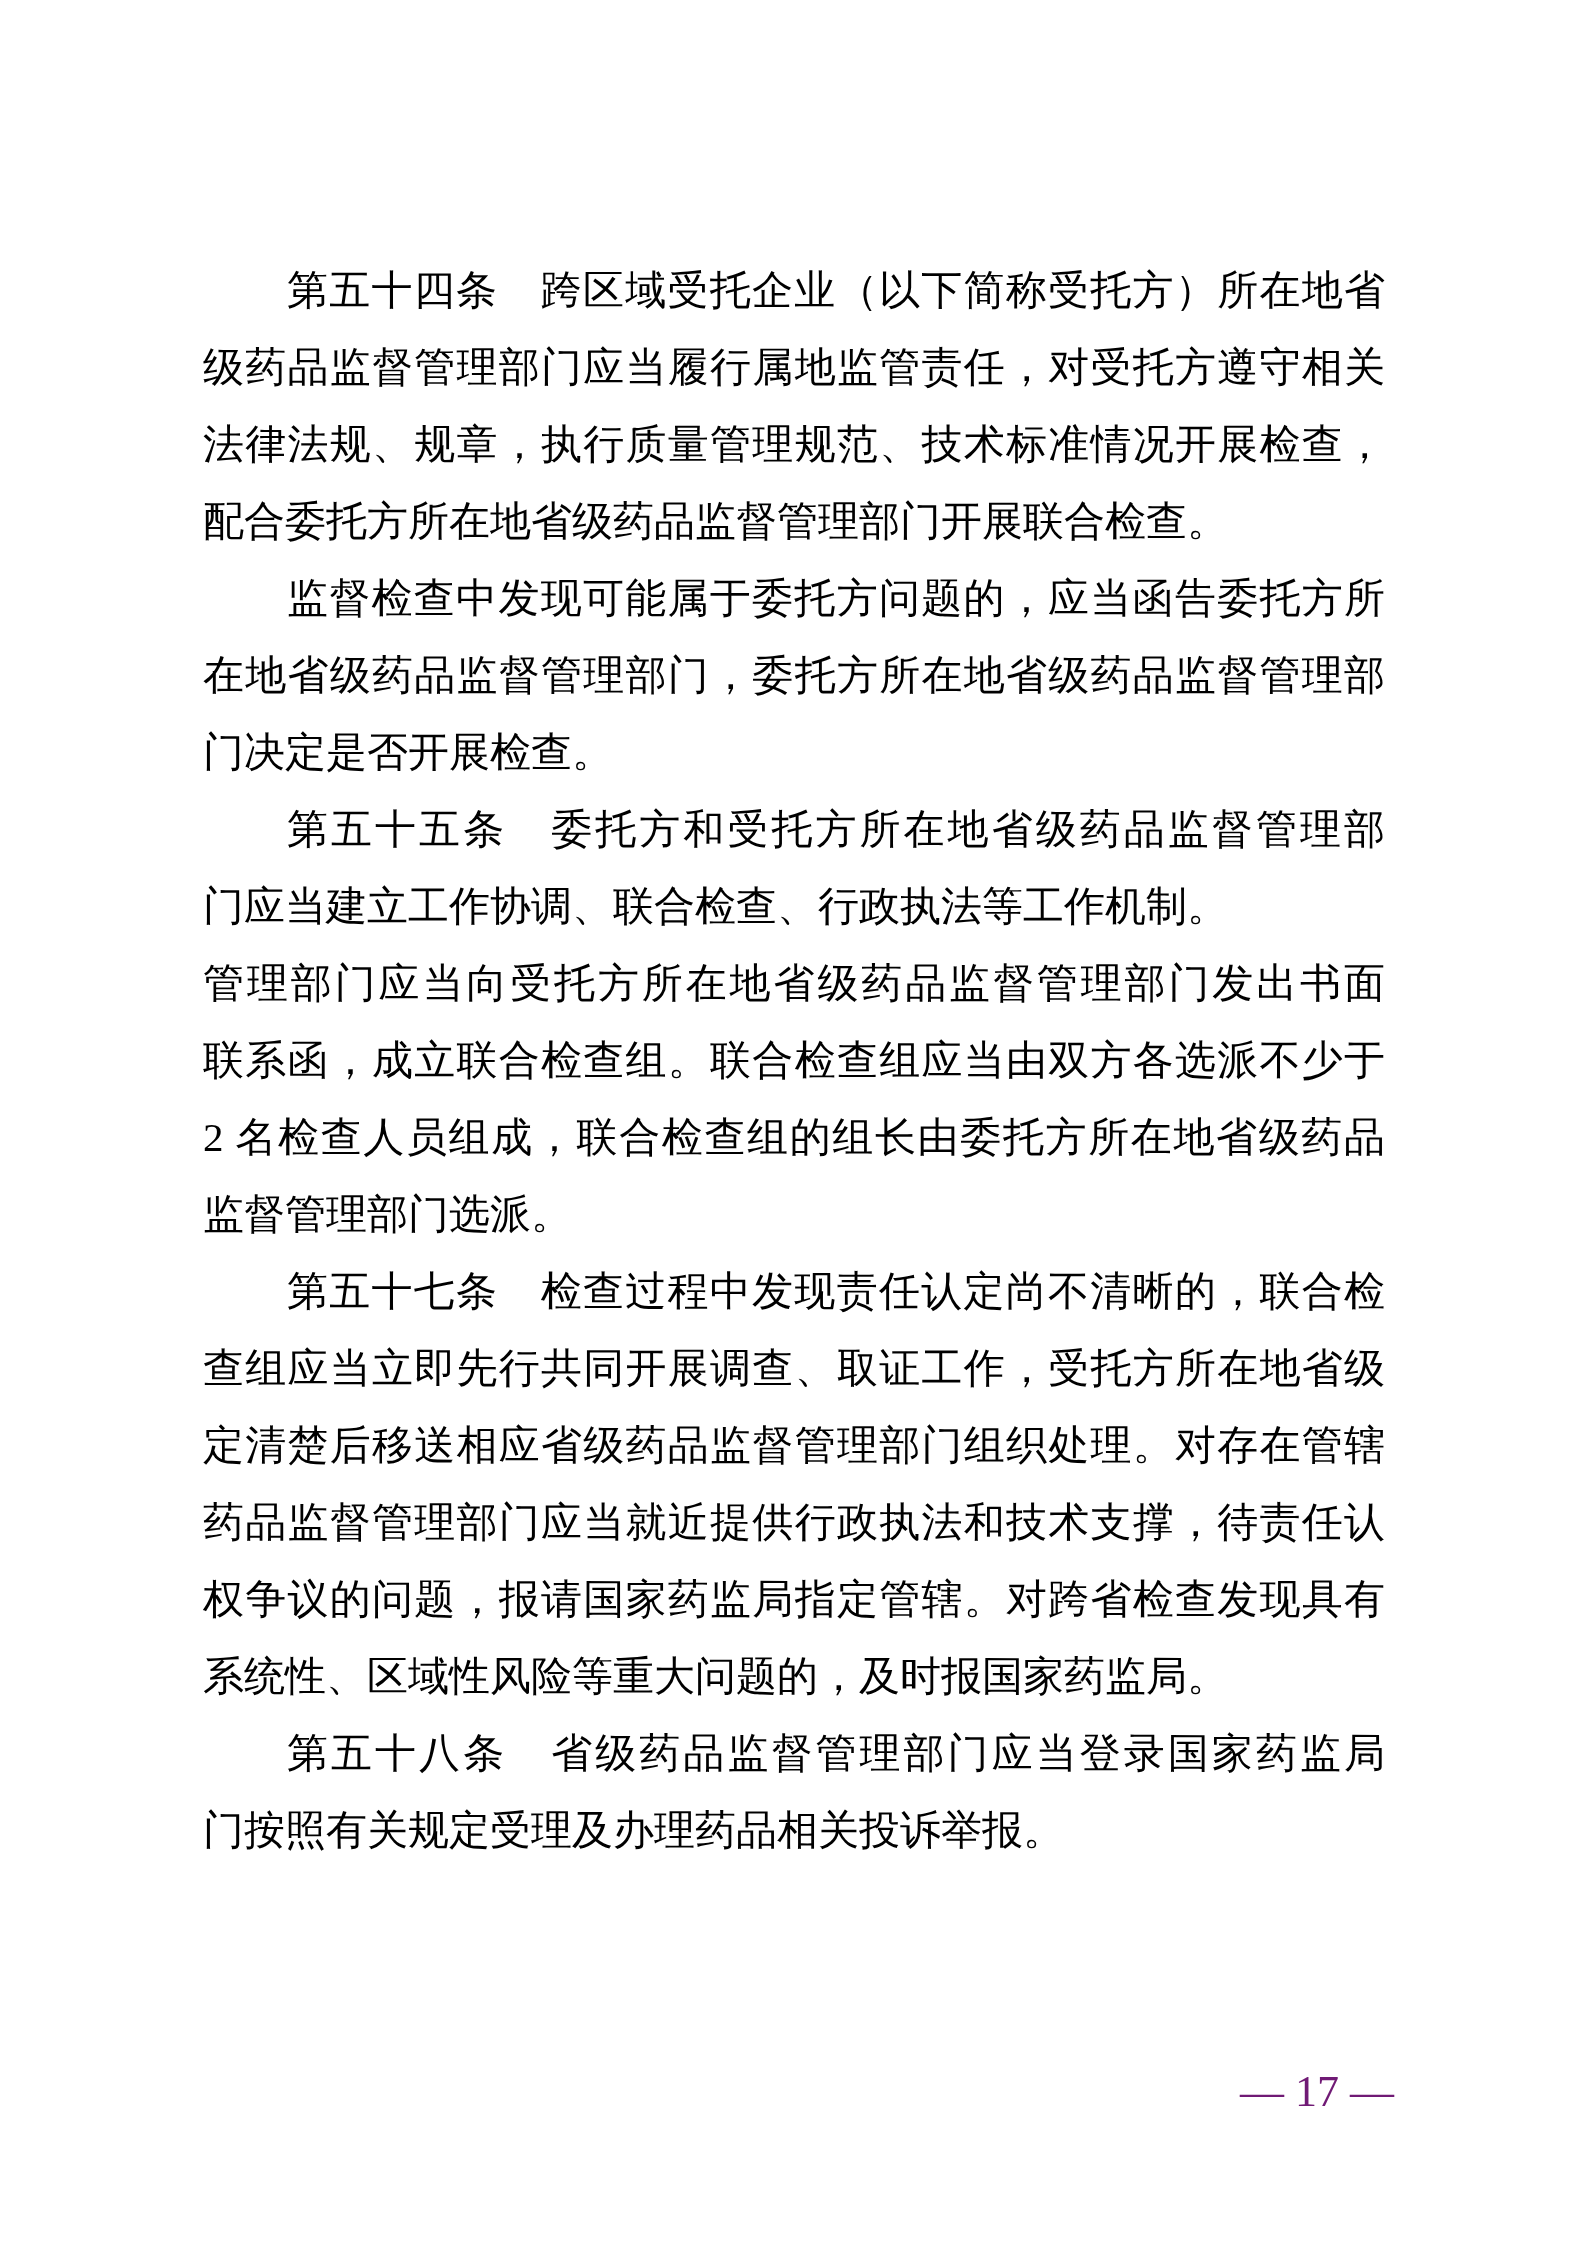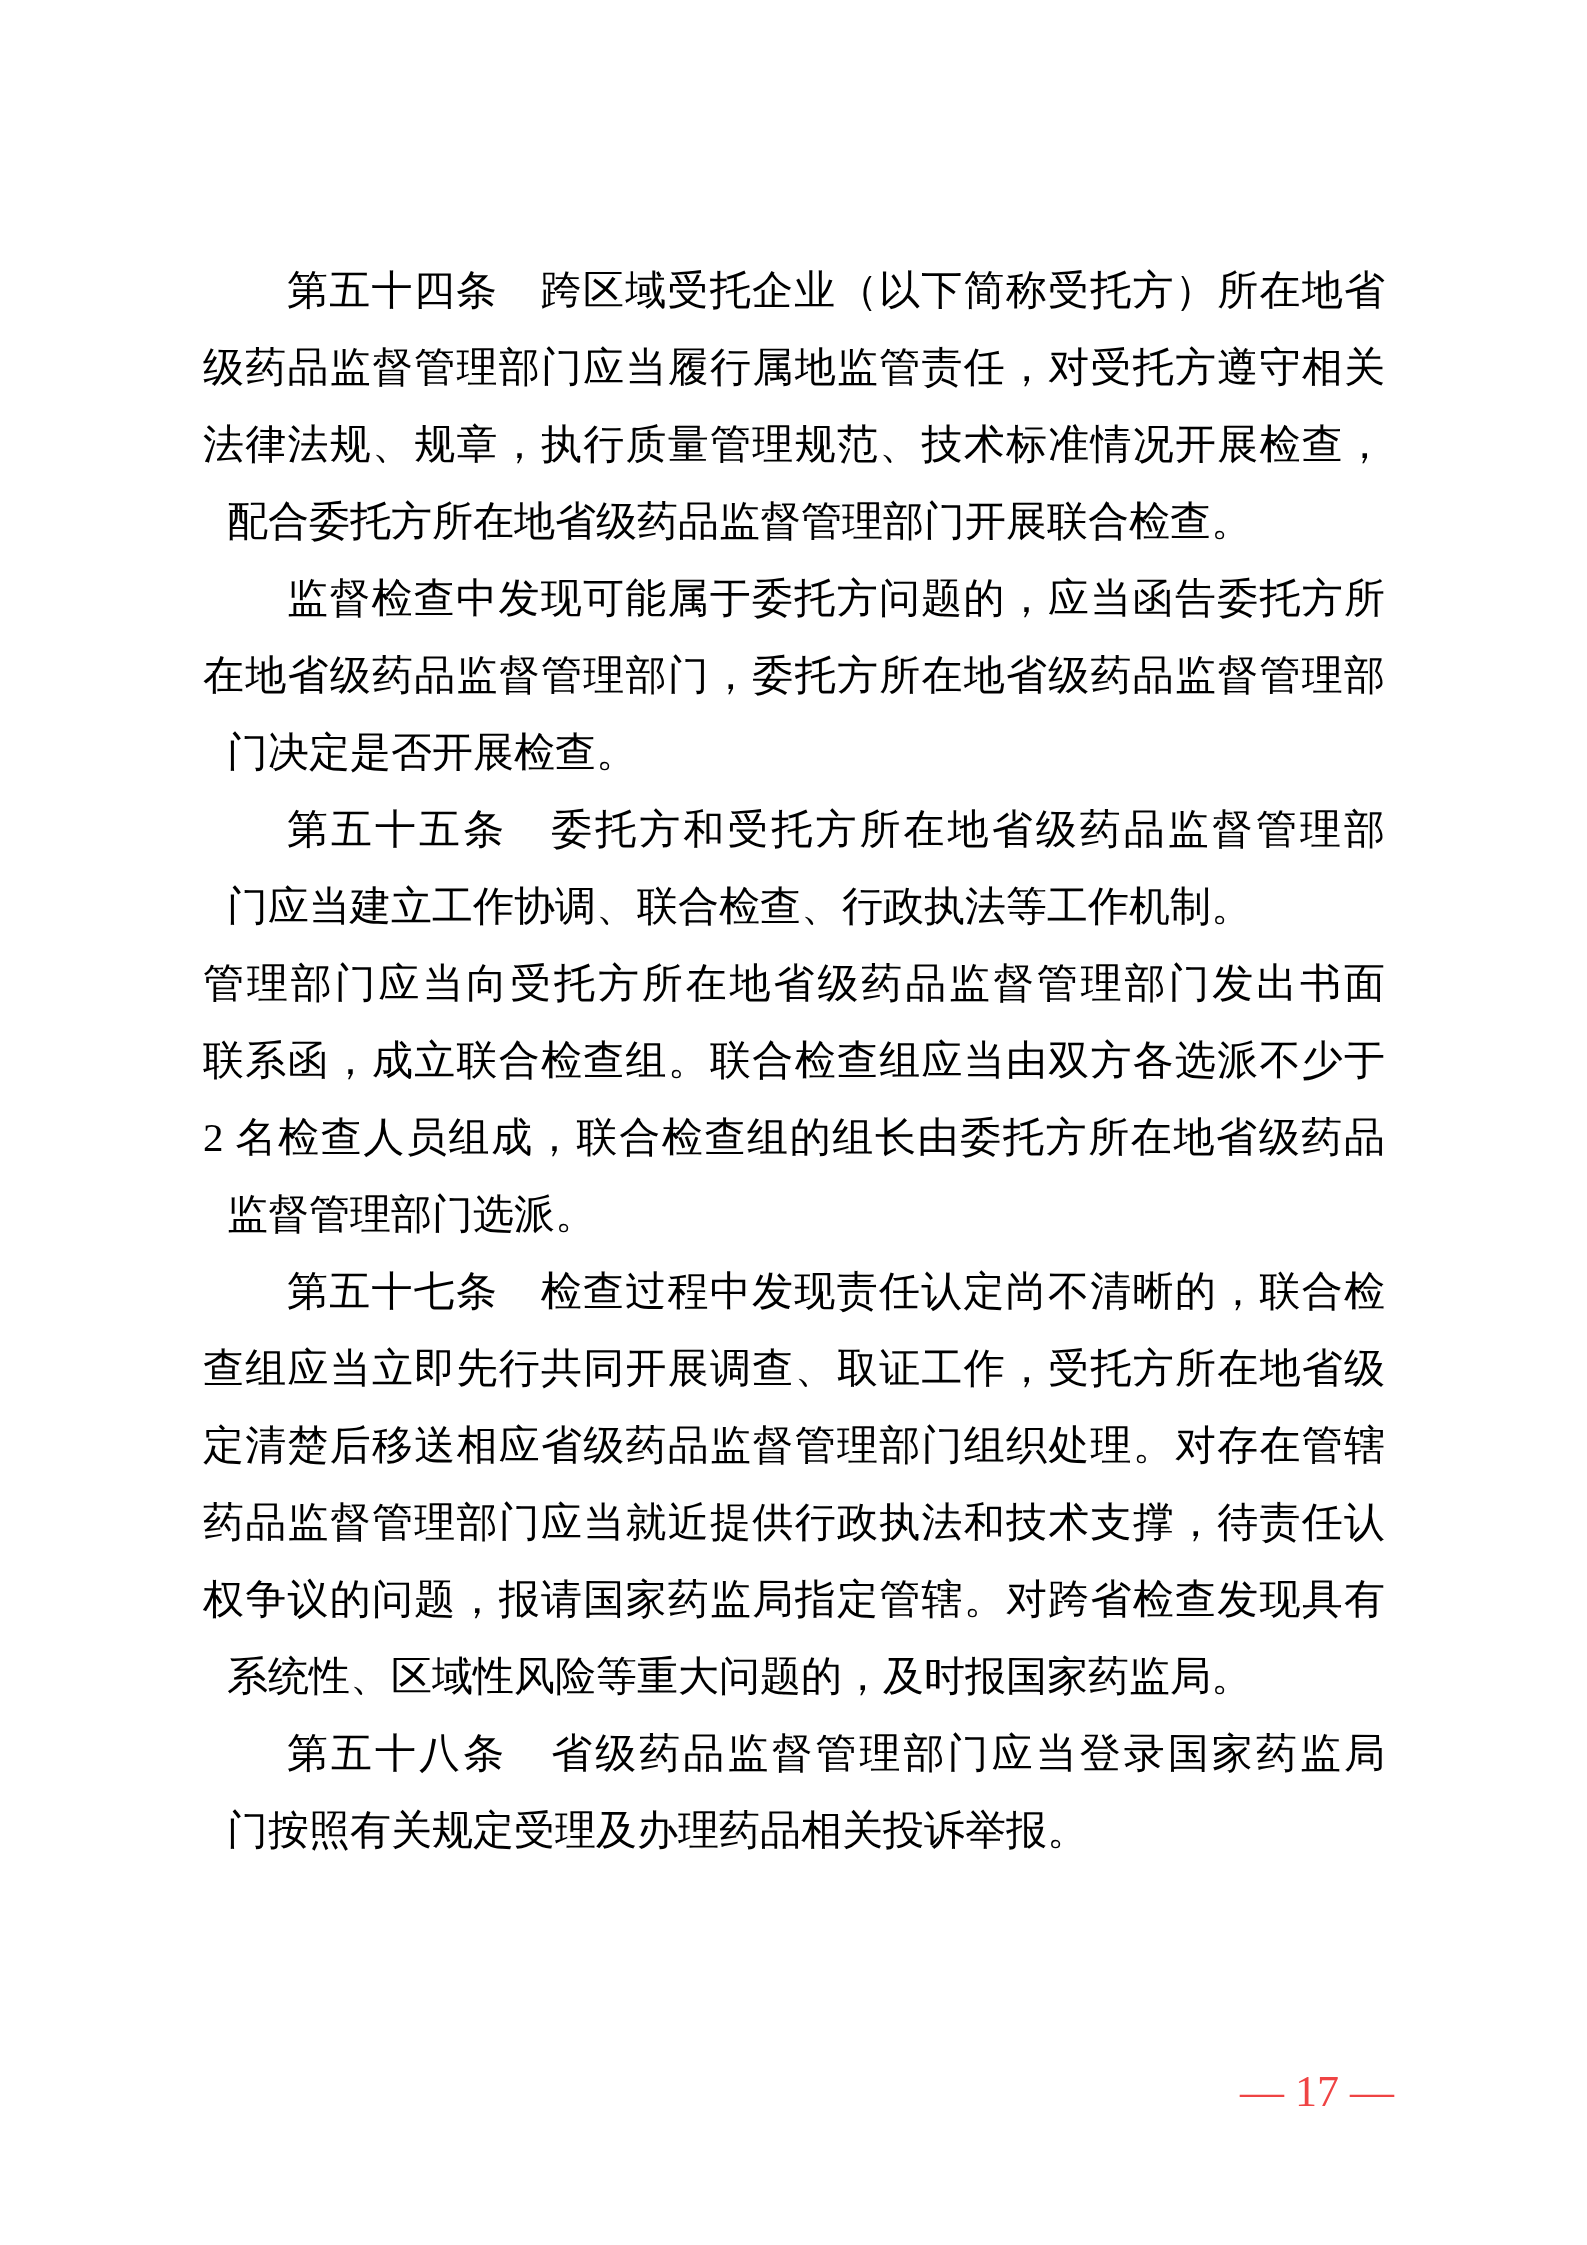--- a/index.html
+++ b/index.html
@@ -25,30 +25,30 @@
   }
   .line {
     font-size: 41px;
     line-height: 77px;
     height: 77px;
     overflow: hidden;
     text-align: justify;
     text-align-last: justify;
     color: #000000;
   }
-  .line.end { text-align-last: left; margin-left: 24px; }
+  .line.end { text-align-last: left; }
   .line.indent { text-indent: 84px; }
   .page-footer {
     position: absolute;
     left: 1196px;
     top: 2026px;
     font-size: 44px;
     line-height: 44px;
     white-space: pre;
-    color: #ef4444;
+    color: #701a75;
   }
 </style>
 </head>
 <body>
 
 <div class="page">
   <main class="text-block">
       <div class="paragraph">
         <div class="line indent">第五十四条　跨区域受托企业（以下简称受托方）所在地省</div>
         <div class="line">级药品监督管理部门应当履行属地监管责任，对受托方遵守相关</div>

